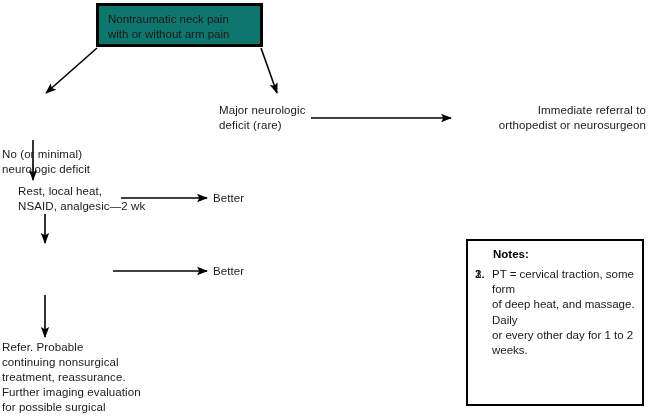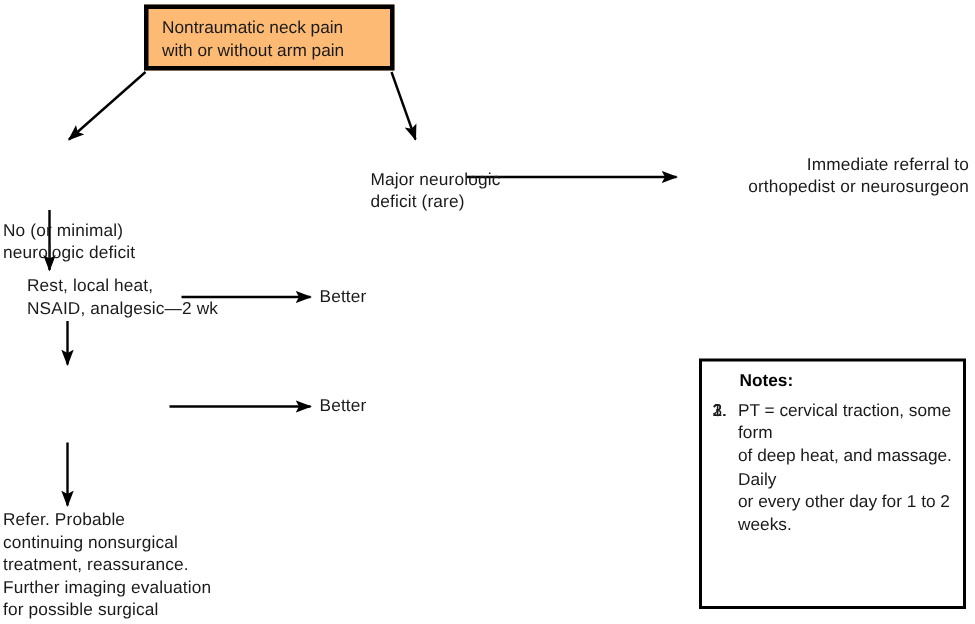--- a/index.html
+++ b/index.html
@@ -25,21 +25,21 @@
     letter-spacing: 0.1px;
   }
   
   #root-box {
     position: absolute;
     left: 96px;
     top: 3px;
     width: 167px;
     height: 44px;
     border: 3px solid #000000;
-    background: #fdba74;
+    background: #0f766e;
     box-sizing: border-box;
   }
   #root-box .root-label {
     position: absolute;
     left: 9px;
     top: 6px;
     font-size: 11.5px;
     line-height: 15px;
     white-space: pre-line;
     color: #1a1a1a;
@@ -131,21 +131,21 @@
   </svg>
 
   <div id="root-box">
     <div class="root-label">Nontraumatic neck pain
 with or without arm pain</div>
   </div>
 
   <div class="node-text" style="left:2px; top:103px; width:140px;margin-top:44px;">No (or minimal)
 neurologic deficit</div>
 
-  <div class="node-text" style="left:219px; top:113px; width:110px;margin-left:28px;">Major neurologic
+  <div class="node-text" style="left:219px; top:103px; width:110px;">Major neurologic
 deficit (rare)</div>
 
   <div class="node-text" style="left:456px; top:103px; width:190px;text-align:right;">Immediate referral to
 orthopedist or neurosurgeon</div>
 
   <div class="node-text" style="left:18px; top:184px; width:200px;">Rest, local heat,
 NSAID, analgesic—2 wk</div>
   <div class="node-text" style="left:213px; top:191px;">Better</div>
 
   <div class="node-text" style="left:213px; top:264px;">Better</div>

